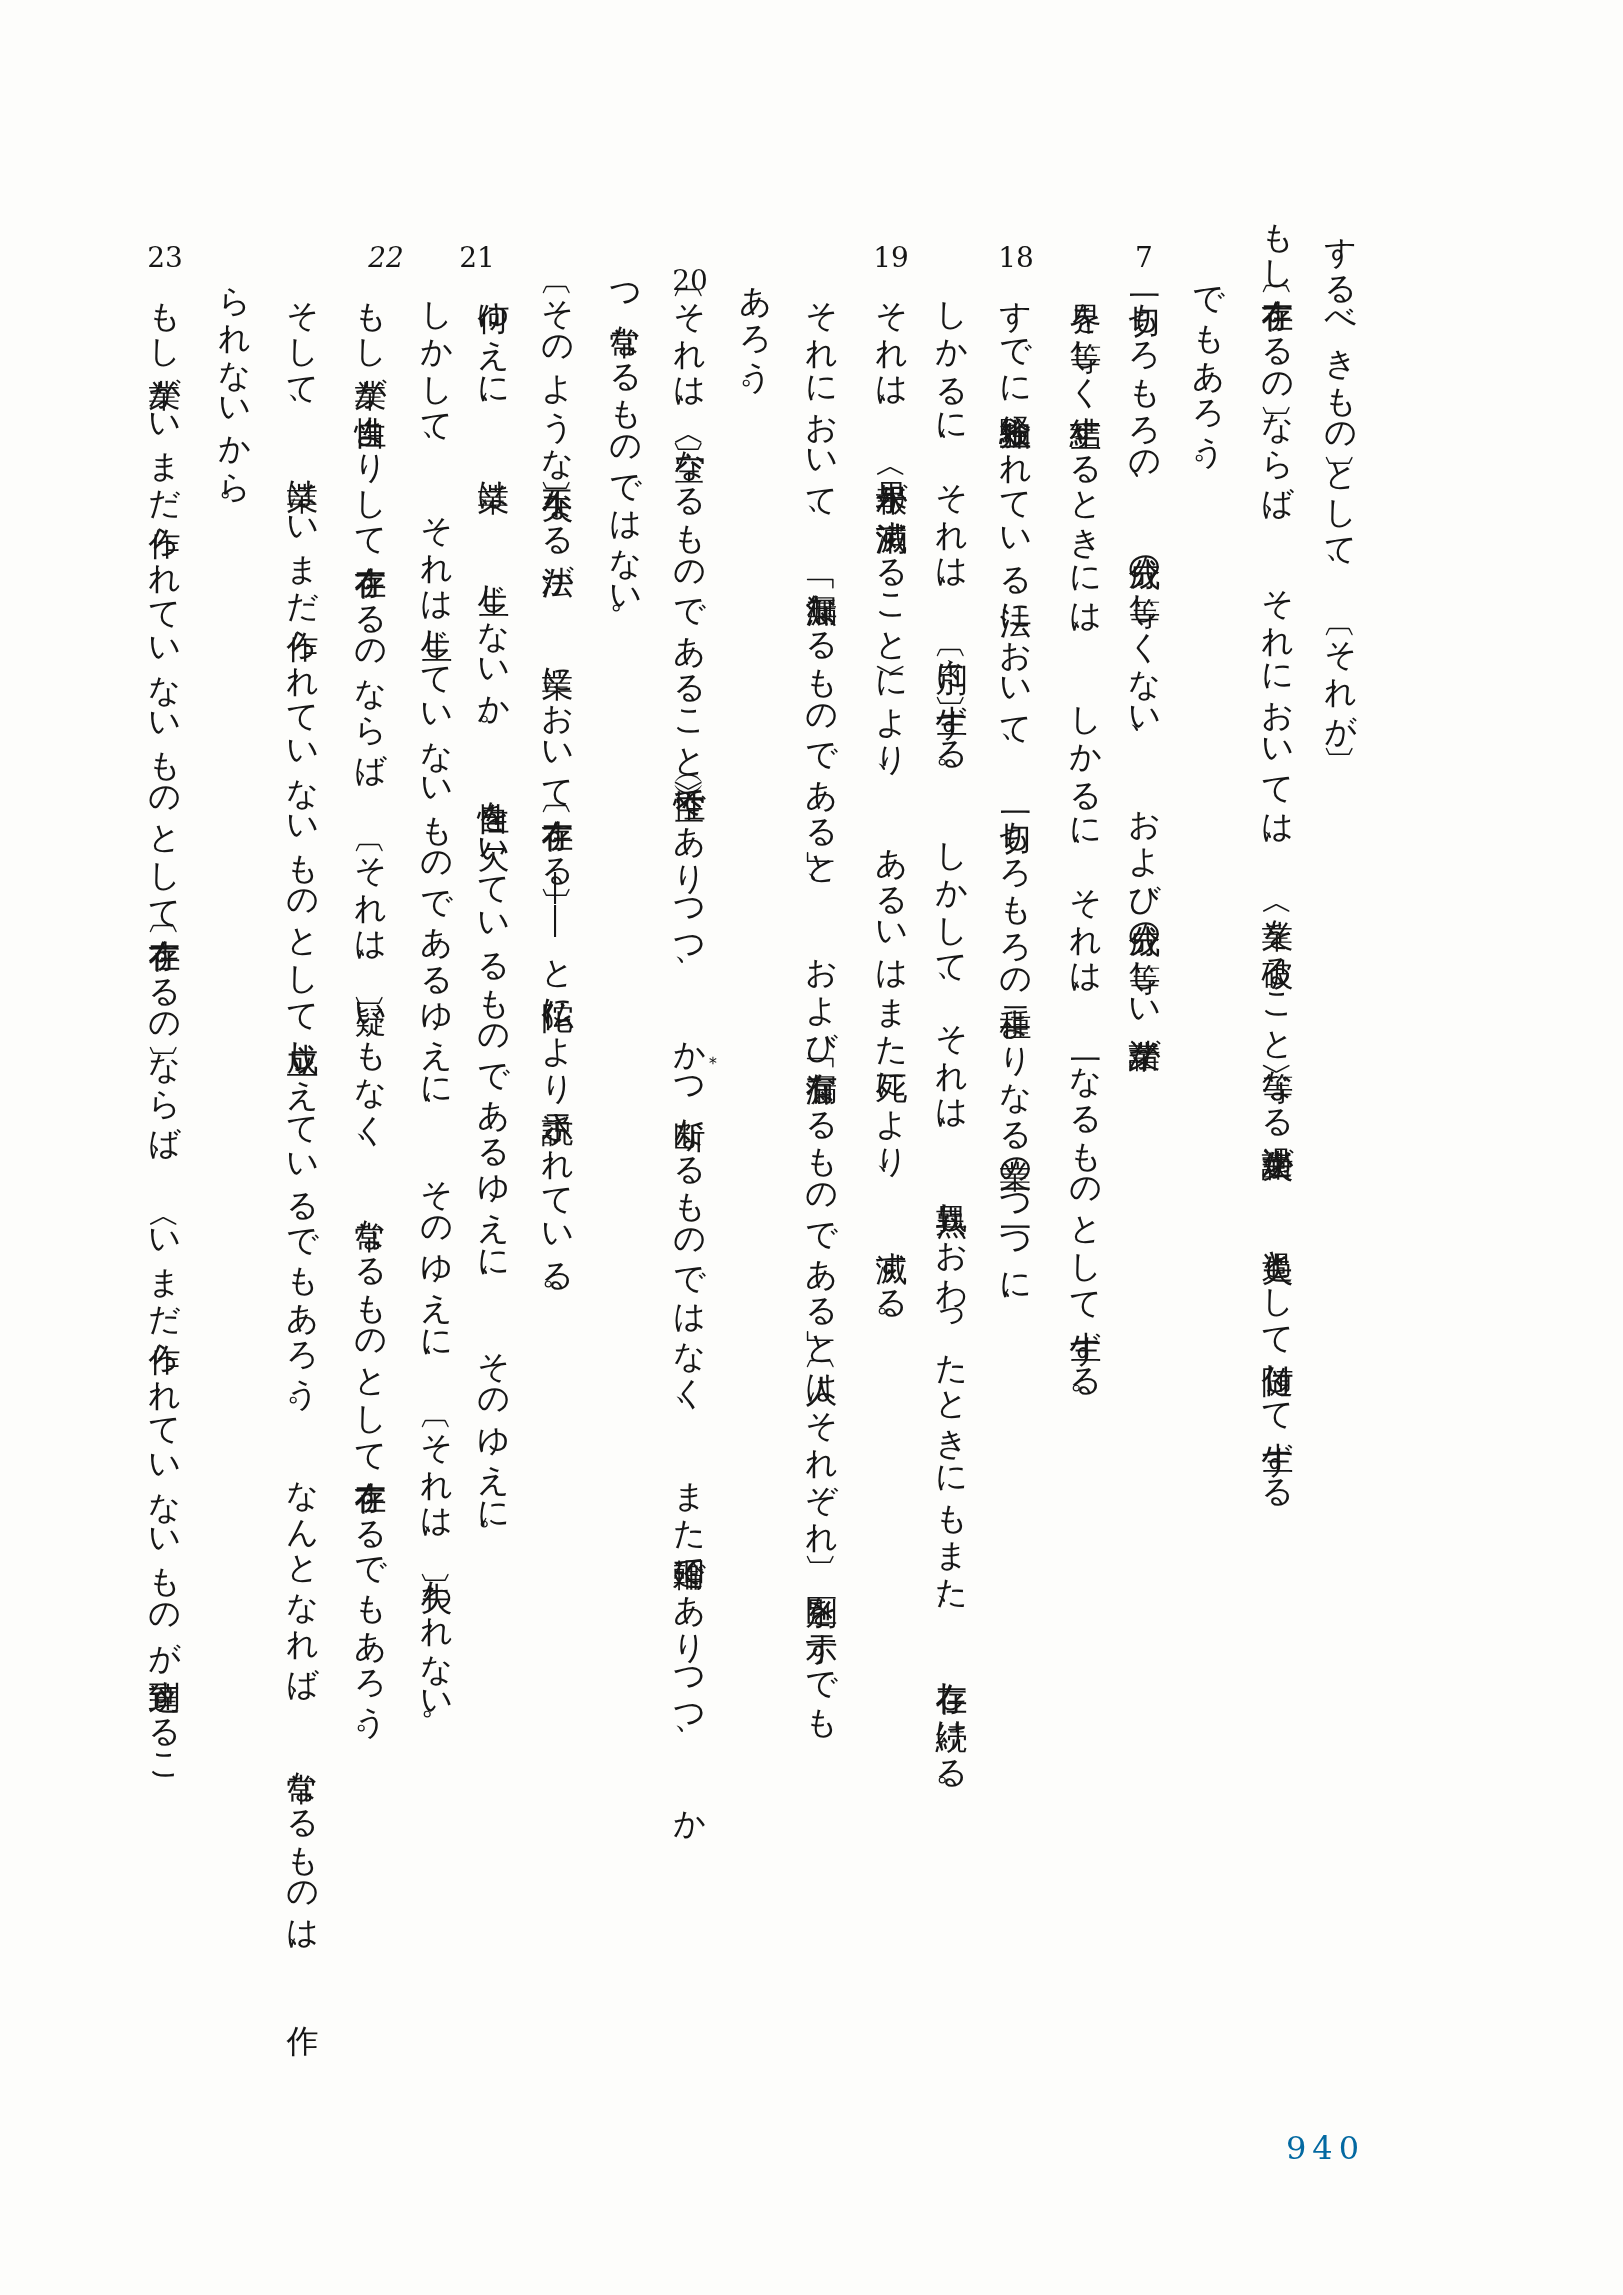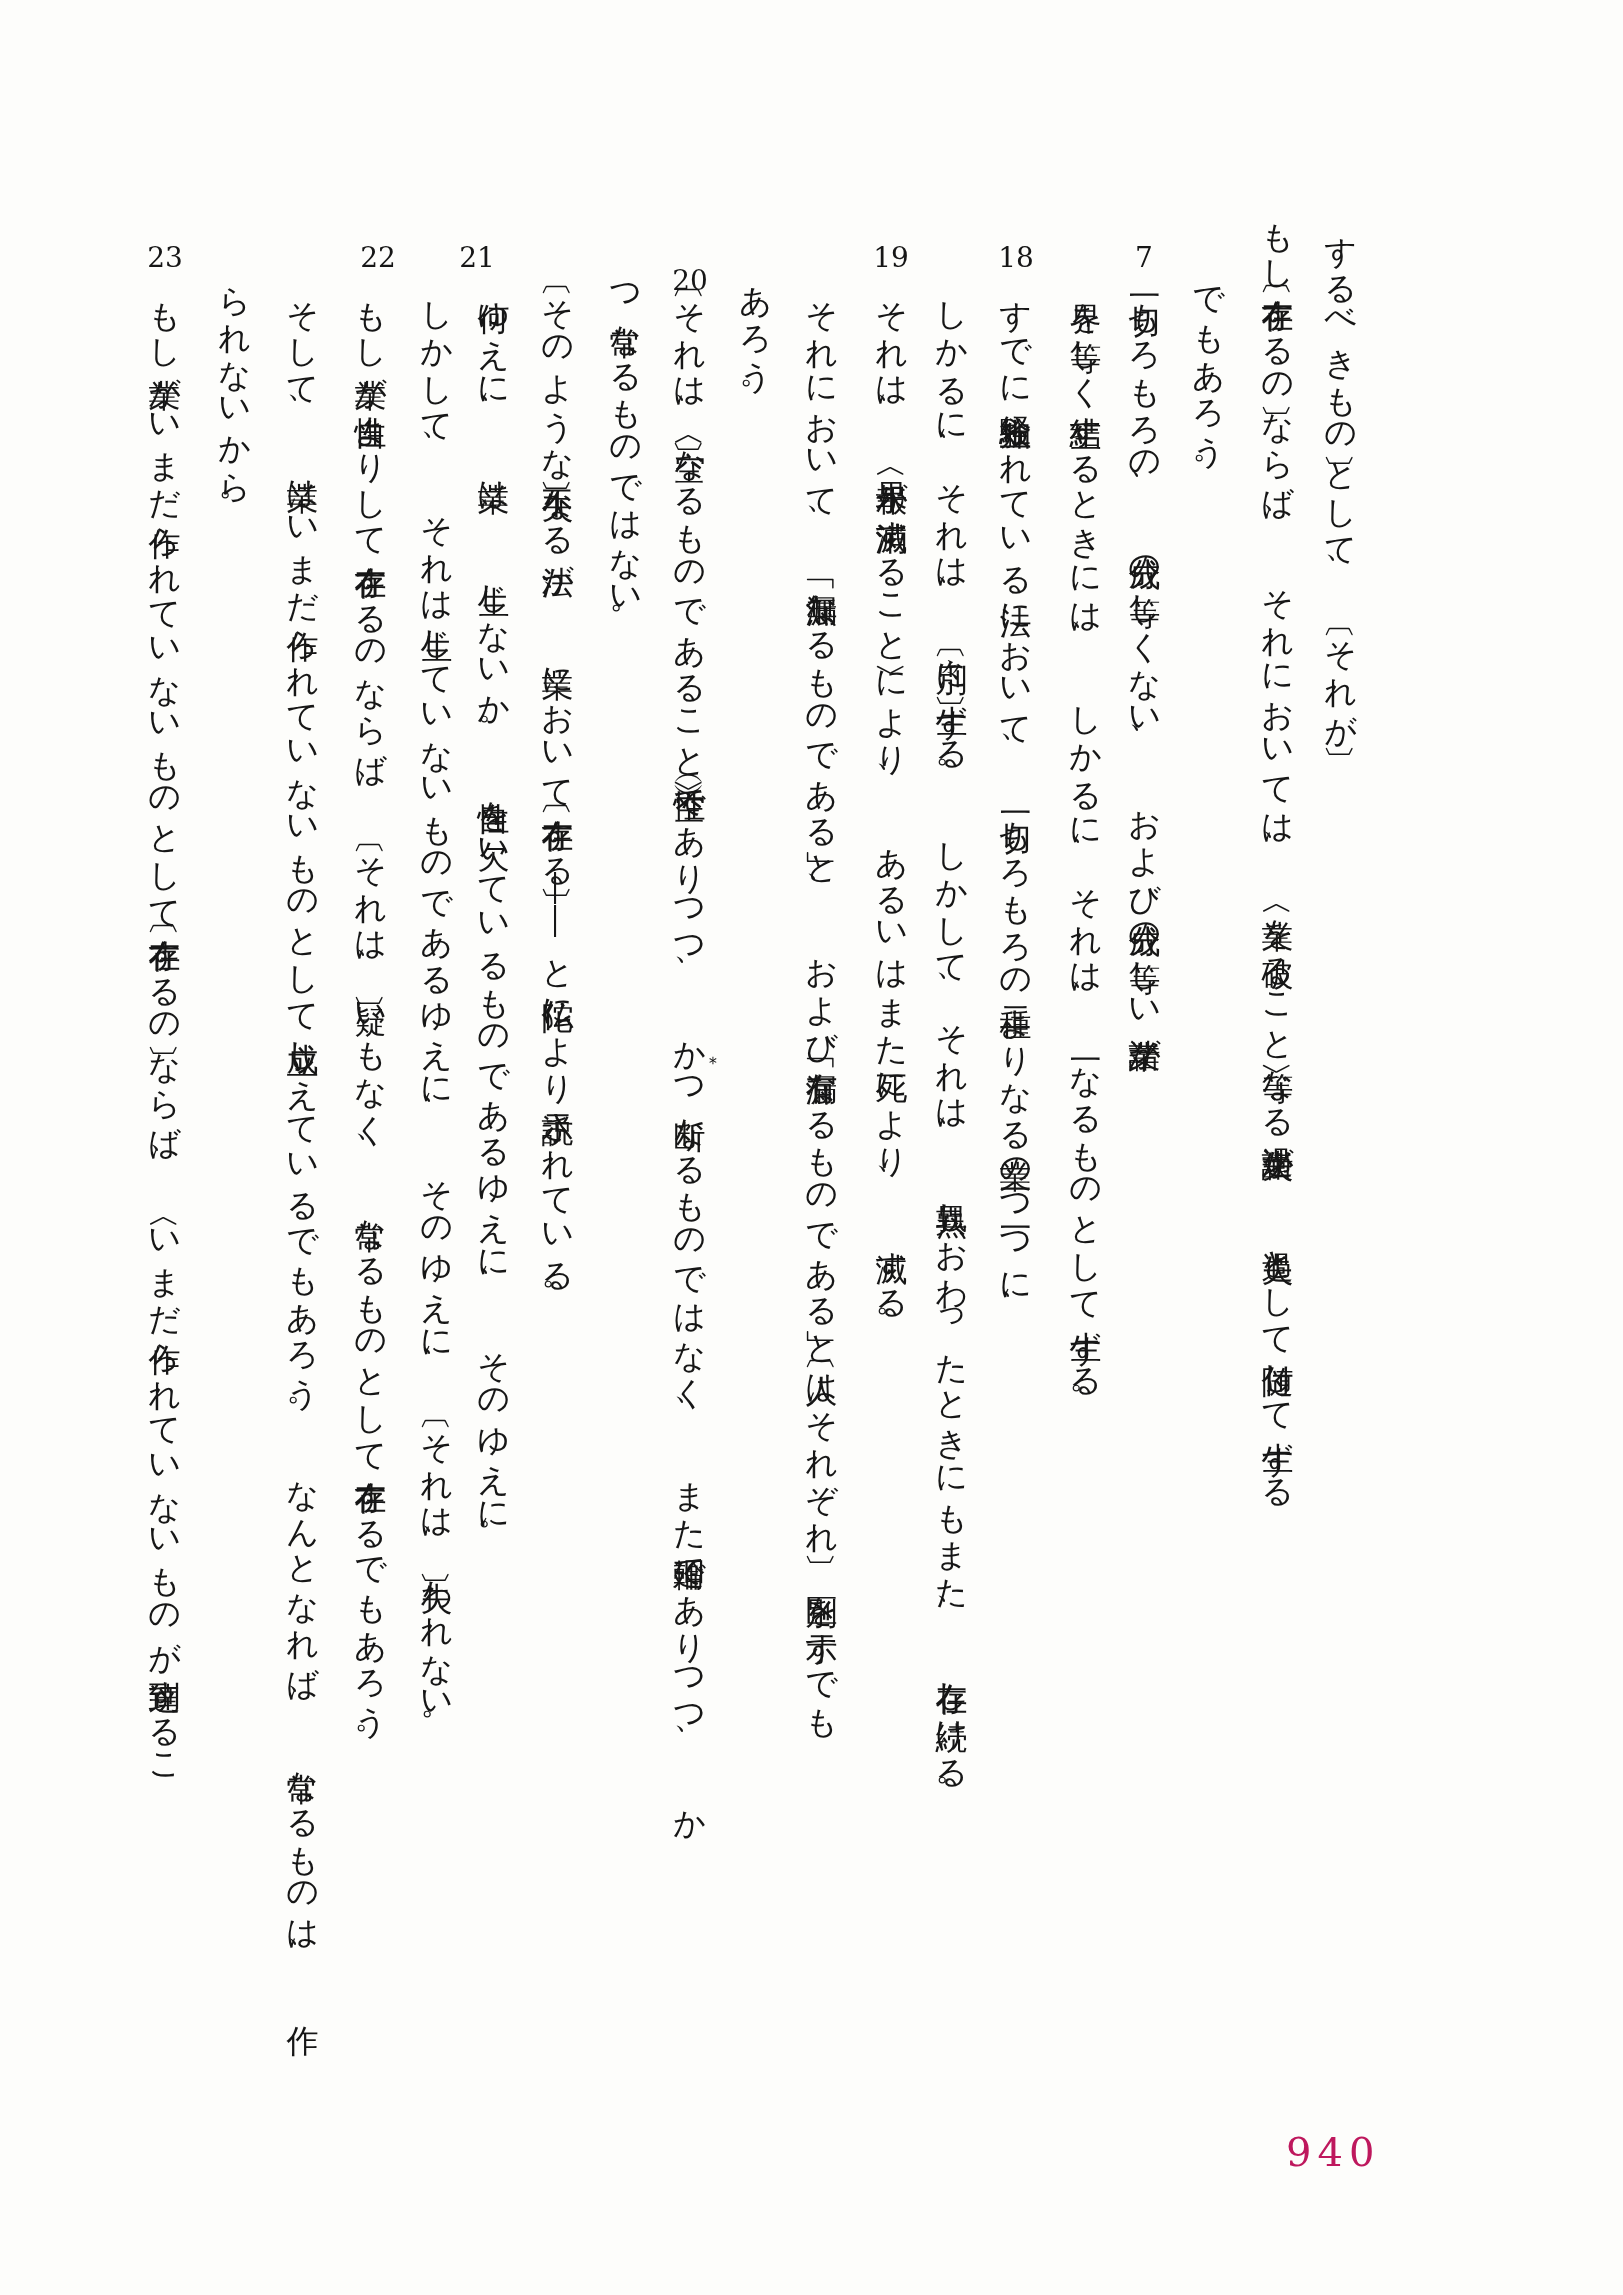--- a/index.html
+++ b/index.html
@@ -35,23 +35,23 @@
     color: #161616;
   }
   .note-marker {
     position: absolute;
     font-size: 18px;
     line-height: 18px;
     color: #161616;
   }
   .page-num {
     position: absolute;
-    font-size: 40px;
+    font-size: 32px;
     letter-spacing: 6px;
-    color: #be185d;
+    color: #0369a1;
   }
 </style>
 </head>
 <body>
 
 <div class="page">
 
   <div class="vcol" style="left:1324px; top:215px;">するべきもの〕として、　〔それが〕</div>
   <div class="vcol" style="left:1261px; top:200px;">もし〔存在するの〕ならば、　それにおいては、　〈業を破ること〉等なる諸過失が、　過失として付随して生ずる</div>
   <div class="vcol" style="left:1192px; top:264px;">でもあろう。</div>
@@ -73,21 +73,21 @@
   <div class="vcol" style="left:673px; top:279px;">〔それは、〕〈空なるものであること〉（空性）でありつつ、　かつ断なるものではなく、　また輪廻でありつつ、　か</div>
   <div class="vcol" style="left:609px; top:264px;">つ常なるものではない。</div>
   <div class="vcol" style="left:541px; top:276px;">〔そのような〕不失なる法が、　業において〔存在する〕――と仏陀により説示されている。</div>
 
   <div class="note-marker" style="left:704px; top:1054px;">＊</div>
 
   <div class="verse-num" style="left:443px; top:240px;">21</div>
   <div class="vcol" style="left:477px; top:279px;">何ゆえに、　業は、　生じないか。　自性を欠いているものであるゆえに、　そのゆえに。</div>
   <div class="vcol" style="left:420px; top:279px;">しかして、　それは生じていないものであるゆえに、　そのゆえに、　〔それは、〕失われない。</div>
 
-  <div class="verse-num" style="left:344px; top:240px;">22</div>
+  <div class="verse-num" style="left:352px; top:240px;font-style:italic;">22</div>
   <div class="vcol" style="left:354px; top:279px;">もし業が自性よりして存在するのならば、　〔それは、〕疑いもなく、　常なるものとして存在するでもあろう。</div>
   <div class="vcol" style="left:286px; top:279px;">そして、　業はいまだ作られていないものとして成立しえているでもあろう。　なんとなれば、　常なるものは、　作</div>
   <div class="vcol" style="left:218px; top:264px;">られないから。</div>
 
   <div class="verse-num" style="left:131px; top:240px;">23</div>
   <div class="vcol" style="left:148px; top:279px;">もし業がいまだ作られていないものとして〔存在するの〕ならば、　〈いまだ作られていないものが到達するこ</div>
 
   <div class="page-num" style="left:1286px; top:2129px;">940</div>
 
 </div>

